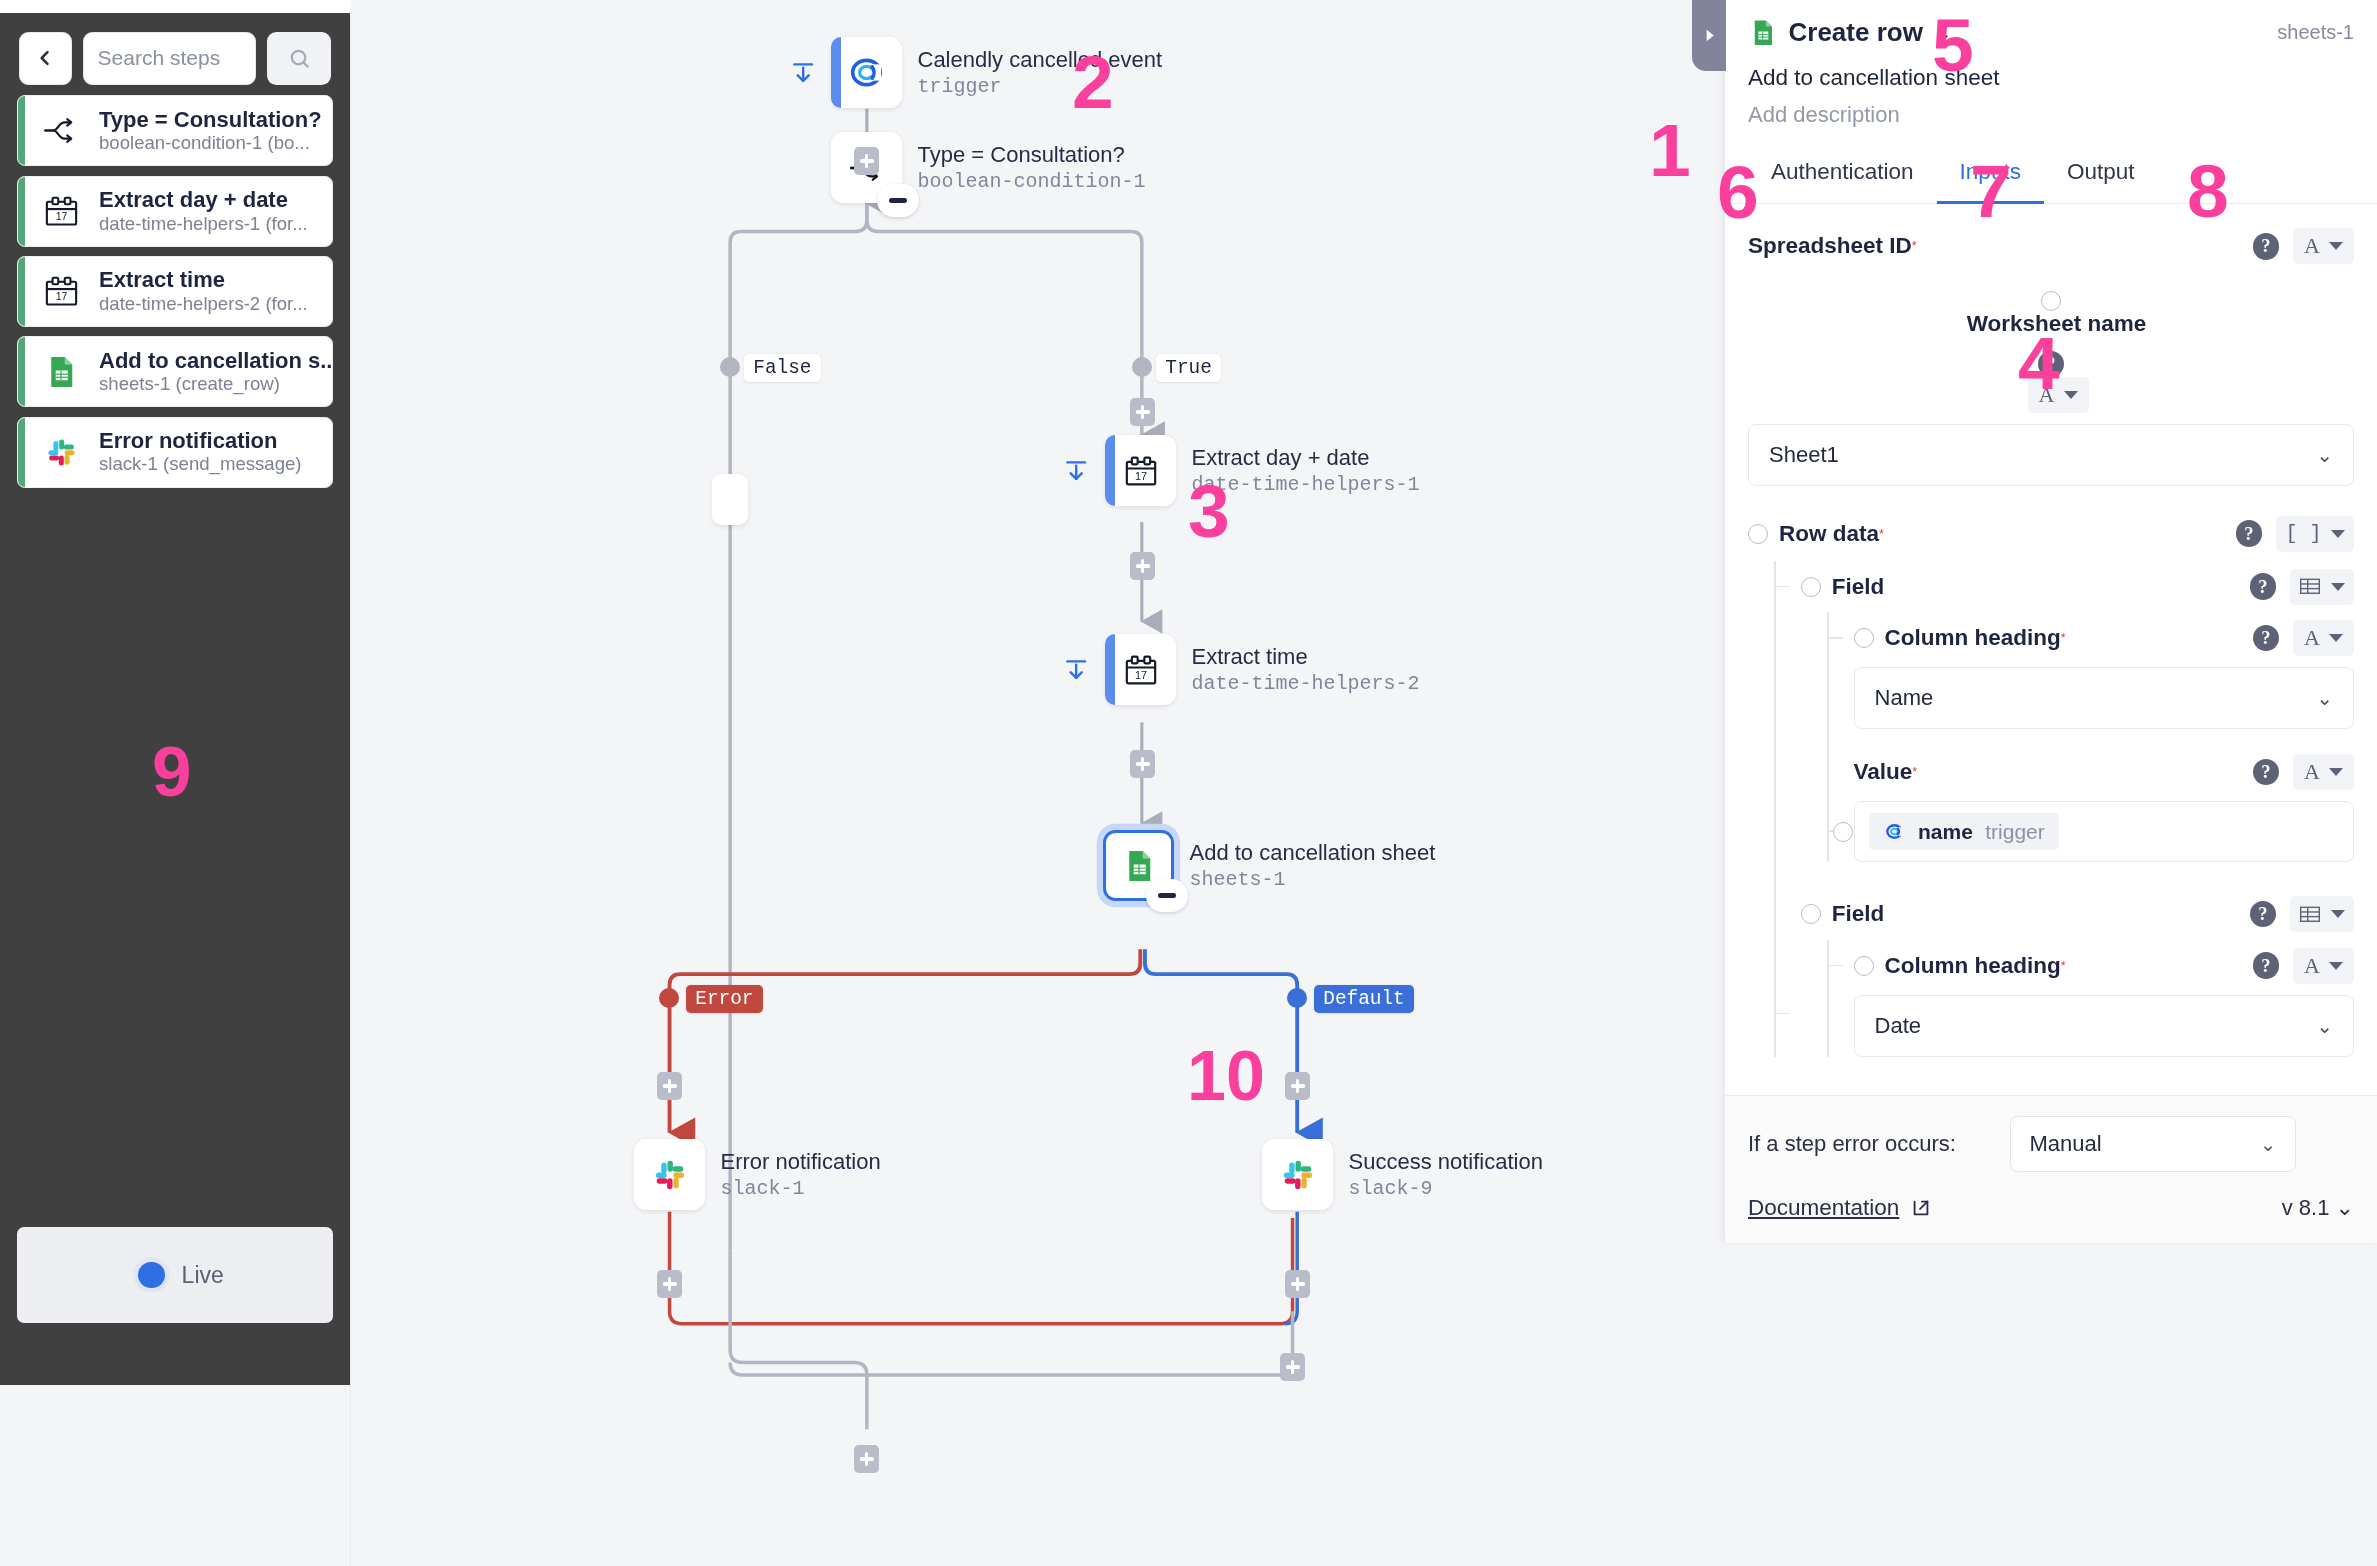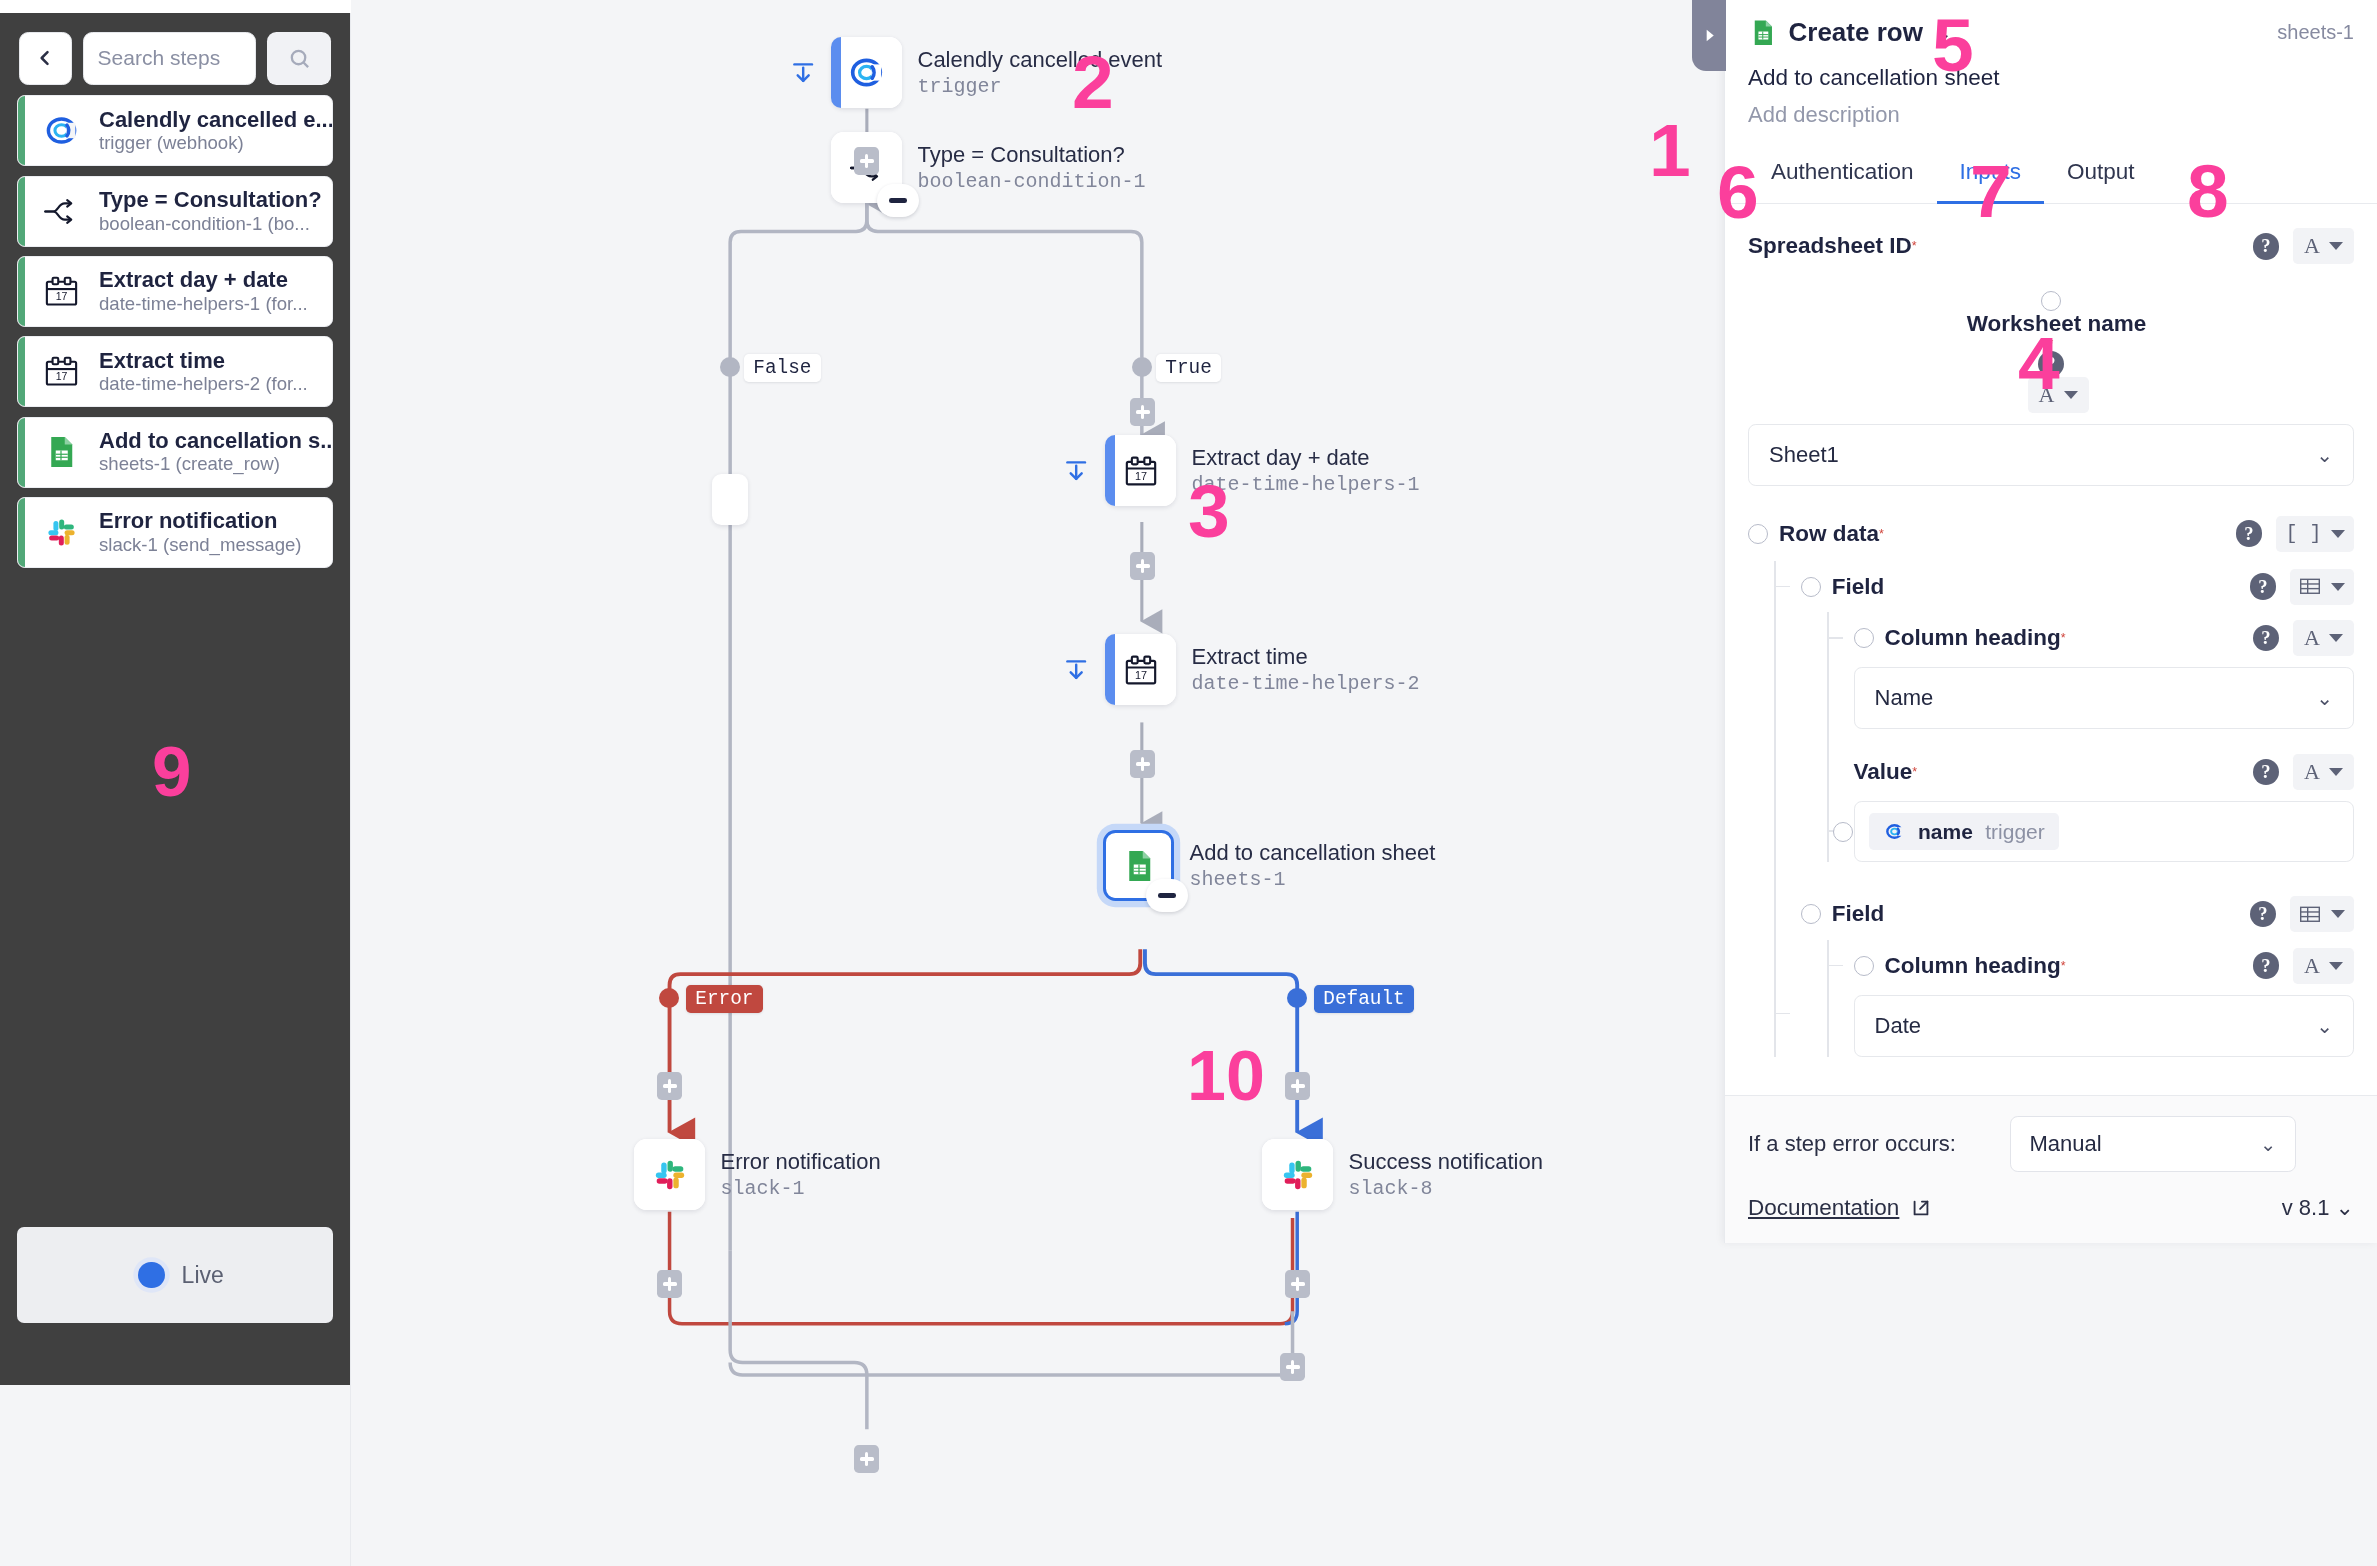--- a/index.html
+++ b/index.html
@@ -211,34 +211,20 @@
       <div class="search-btn">
         <svg viewBox="0 0 24 24">
           <circle cx="11" cy="11" r="7"></circle>
             <line x1="16.2" y1="16.2" x2="21" y2="21"></line>
         </svg>
       </div>
     </div>
 
     <div class="steps">
 
-      <div class="step">
-        <span class="step-ico">
-          <svg viewBox="0 0 48 48" width="37" height="37">
-            <ellipse cx="24" cy="24" rx="17" ry="15" fill="none" stroke="#1f5fe0" stroke-width="4.5"></ellipse>
-            <ellipse cx="24" cy="24" rx="8.5" ry="7.5" fill="none" stroke="#2bb3f2" stroke-width="4"></ellipse>
-            <rect x="30" y="14" width="12" height="20" fill="#f4f5f7"></rect>
-            <path d="M31 17 a12 12 0 0 1 0 14" fill="none" stroke="#1f5fe0" stroke-width="4.5" stroke-linecap="round"></path>
-          </svg>
-        </span>
-        <span class="step-txt">
-          <span class="step-title">Calendly cancelled e...</span>
-          <span class="step-sub">trigger (webhook)</span>
-        </span>
-      </div>
 
       <div class="step">
         <span class="step-ico">
           <svg viewBox="0 0 48 48" width="39" height="39" fill="none" stroke="#14182c" stroke-width="2.6" stroke-linecap="round">
             <path d="M4 24 h10 c6 0 6 -10 14 -10 h6"></path>
             <path d="M4 24 h10 c6 0 6 10 14 10 h6"></path>
             <path d="M31 10 l5 4 -5 4" stroke-linejoin="round"></path>
             <path d="M31 30 l5 4 -5 4" stroke-linejoin="round"></path>
           </svg>
         </span>
@@ -517,21 +503,21 @@
             <rect x="27" y="13.5" width="13" height="6.5" rx="3.25" fill="#2eb67d"></rect>
             <rect x="28" y="21" width="13" height="6.5" rx="3.25" fill="#ecb22e"></rect>
             <rect x="28" y="27" width="6.5" height="13" rx="3.25" fill="#ecb22e"></rect>
             <rect x="20.5" y="28" width="6.5" height="13" rx="3.25" fill="#e01e5a"></rect>
             <rect x="8" y="28" width="13" height="6.5" rx="3.25" fill="#e01e5a"></rect>
           </svg>
         </div>
       </div>
       <div class="node-lbl">
         <div class="node-name">Success notification</div>
-        <div class="node-id">slack-8</div>
+        <div class="node-id">slack-9</div>
       </div>
     </div>
 
     <div class="ghost-node" style="left:361px; top:474px;"></div>
 
     <div class="dot" style="left:369px; top:357px;"></div>
     <div class="pill" style="left:393px; top:354px;">False</div>
     <div class="dot" style="left:781px; top:357px;"></div>
     <div class="pill" style="left:805px; top:354px;">True</div>
 

